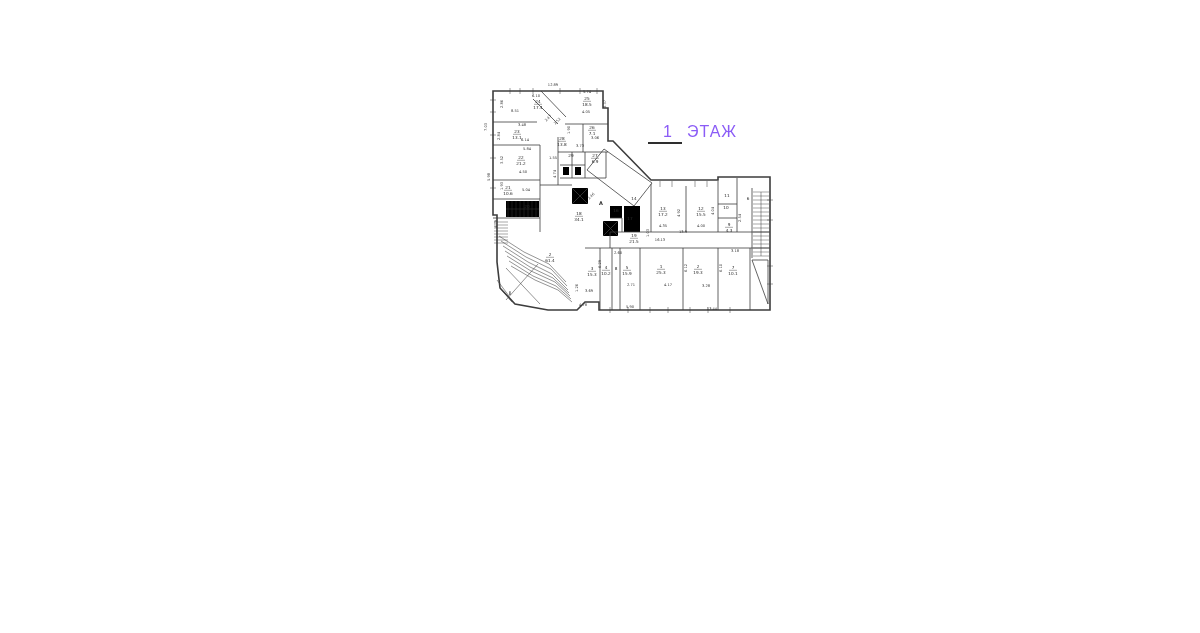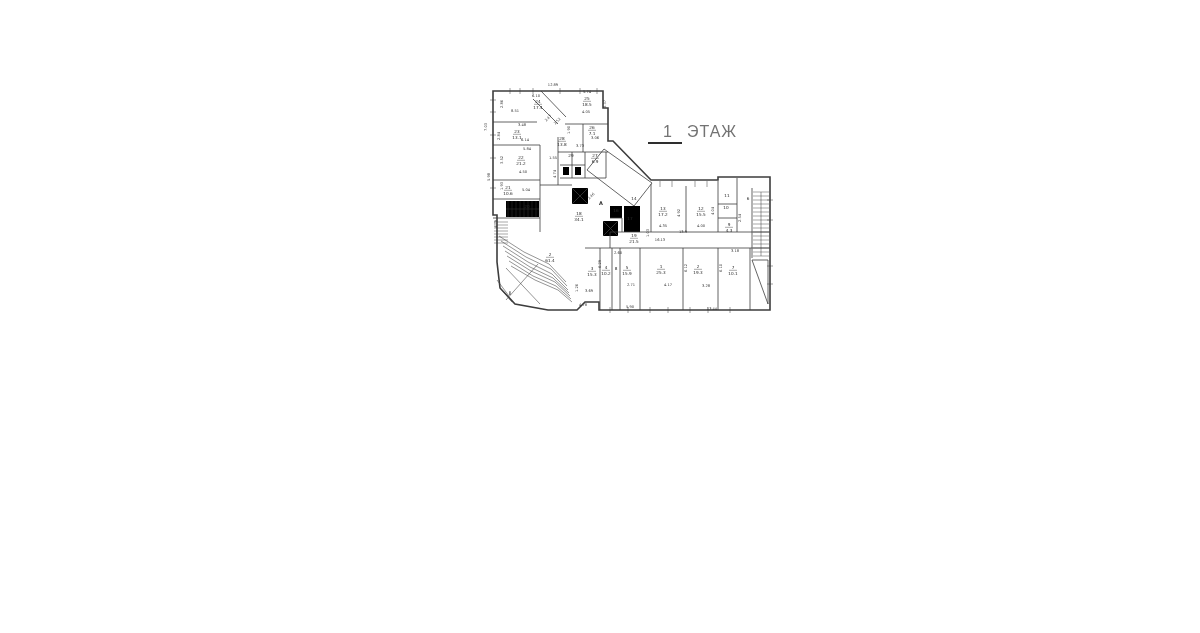--- a/index.html
+++ b/index.html
@@ -11,21 +11,21 @@
   .inner{stroke-width:0.8;}
   .thin{stroke-width:0.5;}
   .hatch{stroke:#8c8c8c;stroke-width:0.45;fill:none;}
   .steps{stroke:#7a7a7a;stroke-width:0.55;fill:none;}
   text{font-family:"DejaVu Sans", sans-serif;fill:#2b2b2b;}
   .rn{font-size:4.2px;text-anchor:middle;}
   .ra{font-size:4.2px;text-anchor:middle;}
   .dim{font-size:3.6px;text-anchor:middle;fill:#333;}
   .ltr{font-size:5px;text-anchor:middle;font-weight:bold;}
   .rline{stroke:#2b2b2b;stroke-width:0.4;}
-  #floor-title{position:absolute;left:648px;top:123px;color:#737373;font-size:16px;
+  #floor-title{position:absolute;left:648px;top:123px;color:#8b5cf6;font-size:16px;
       font-family:"Liberation Sans", sans-serif;letter-spacing:1px;white-space:nowrap;}
   #floor-title .tnum{display:inline-block;border-bottom:2px solid #2e2e2e;
       padding:0 9px 1px 15px;margin-right:5px;}
 </style>
 </head>
 <body>
 
 <div id="stage">
 
   <div id="floor-title"><span class="tnum">1</span><span class="tword">ЭТАЖ</span></div>

